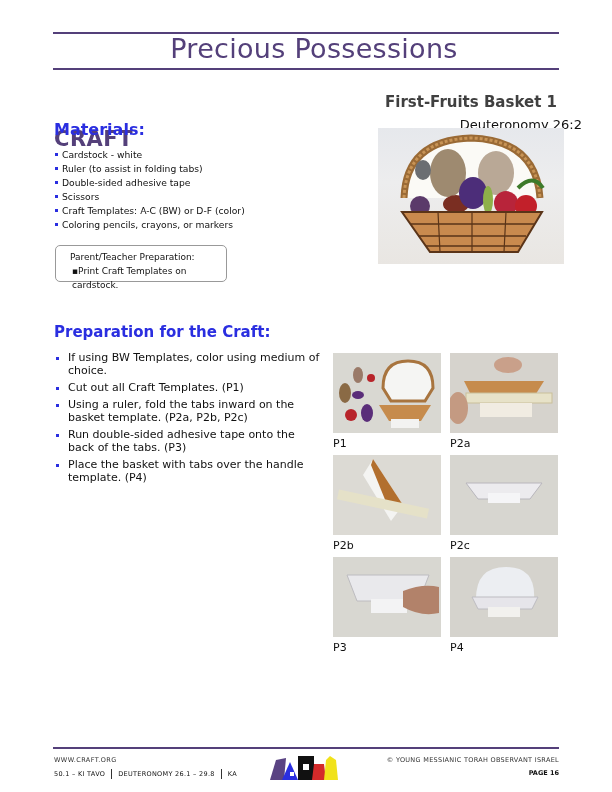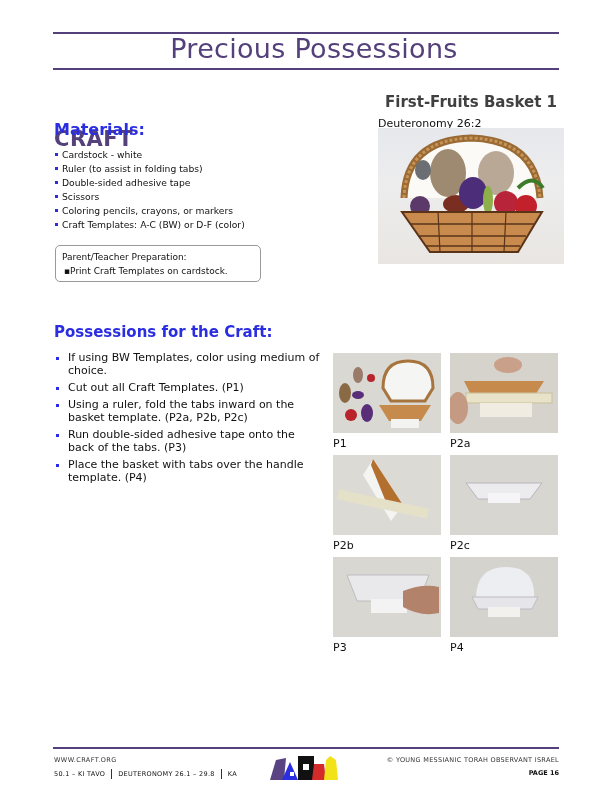--- a/index.html
+++ b/index.html
@@ -10,27 +10,27 @@
     .title { position: absolute; top: 33px; left: 0; width: 612px; text-align: center;
       font-family: "DejaVu Sans", sans-serif; font-size: 27px; color: #54407a; letter-spacing: 0.3px; padding-left: 16px; }
 
     .craft { position: absolute; top: 83px; left: 54px; font-size: 21px; font-weight: bold; color: #54407a; letter-spacing: 0.5px; margin-top: 44px; }
     .materials-h { position: absolute; top: 120px; left: 54px; font-size: 16px; font-weight: bold; color: #2a2ee0; }
 
     .mat-list { position: absolute; top: 148px; left: 54px; list-style: none; font-size: 9.2px; line-height: 14px; color: #111; }
     .mat-list li { position: relative; padding-left: 8px; }
     .mat-list li::before { content: ""; position: absolute; left: 1px; top: 5px; width: 3px; height: 3px; background: #2a2ee0; }
 
-    .prep-box { position: absolute; top: 245px; left: 55px; width: 206px; height: 37px;
-      border: 1px solid #999; border-radius: 5px; padding: 4px 6px; font-size: 9px; line-height: 14px; }
+    .prep-box { position: absolute; top: 245px; left: 55px; width: 172px; height: 37px;
+      border: 1px solid #999; border-radius: 5px; padding: 4px 14px; font-size: 9px; line-height: 14px; }
     .prep-item { padding-left: 2px; }
 
     .fruits-title { position: absolute; top: 93px; left: 378px; width: 186px; text-align: center;
       font-size: 15px; font-weight: bold; color: #404040; }
-    .fruits-ref { position: absolute; top: 117px; left: 378px; width: 186px; text-align: left; font-size: 11px; color: #111; }
+    .fruits-ref { position: absolute; top: 117px; left: 396px; width: 186px; text-align: right; font-size: 13px; color: #111; }
     .hero-photo { position: absolute; top: 128px; left: 378px; width: 186px; height: 136px;
       background: linear-gradient(180deg, #e6e8ec 0%, #ededee 40%, #e9e6e2 100%); overflow: hidden; }
 
     .instr-h { position: absolute; top: 323px; left: 54px; font-size: 15px; font-weight: bold; color: #2a2ee0; }
     .instr-list { position: absolute; top: 351px; left: 54px; width: 268px; list-style: none; font-size: 11px; line-height: 13px; color: #111; }
     .instr-list li { position: relative; padding-left: 14px; margin-bottom: 4px; }
     .instr-list li::before { content: ""; position: absolute; left: 2px; top: 6px; width: 3px; height: 3px; background: #2a2ee0; }
 
     .photo { position: absolute; width: 108px; height: 80px; overflow: hidden; }
     .cap { position: absolute; width: 108px; text-align: left; font-size: 11px; color: #111; }
@@ -50,22 +50,22 @@
 <div class="title">Precious Possessions</div>
 <div class="rule" style="top:68px;"></div>
 
 <div class="craft">CRAFT</div>
 <div class="materials-h">Materials:</div>
 <ul class="mat-list">
   <li>Cardstock - white</li>
   <li>Ruler (to assist in folding tabs)</li>
   <li>Double-sided adhesive tape</li>
   <li>Scissors</li>
+  <li>Craft Templates: A-C (BW) or D-F (color)</li>
   <li>Coloring pencils, crayons, or markers</li>
-  <li>Craft Templates: A-C (BW) or D-F (color)</li>
 </ul>
 
 <div class="prep-box">
   <div>Parent/Teacher Preparation:</div>
   <div class="prep-item">▪<span>Print Craft Templates on cardstock.</span></div>
 </div>
 
 <div class="fruits-title">First-Fruits Basket 1</div>
 <div class="fruits-ref">Deuteronomy 26:2</div>
 <div class="hero-photo">
@@ -81,21 +81,21 @@
     <ellipse cx="110" cy="72" rx="5" ry="14" fill="#8eb04a"></ellipse>
     <circle cx="128" cy="75" r="12" fill="#b8243a"></circle>
     <circle cx="148" cy="78" r="11" fill="#c2202a"></circle>
     <path d="M140 60 Q155 45 165 60" stroke="#3d7a2a" stroke-width="4" fill="none"></path>
     <path d="M24 84 L164 84 L140 124 L52 124 Z" fill="#c98a4e" stroke="#5a3418" stroke-width="2"></path>
     <path d="M32 96 L156 96 M40 108 L148 108 M48 118 L142 118" stroke="#5a3418" stroke-width="1.5"></path>
     <path d="M60 84 L62 124 M94 84 L94 124 M128 84 L126 124" stroke="#5a3418" stroke-width="1.2"></path>
   </svg>
 </div>
 
-<div class="instr-h">Possessions for the Craft:</div>
+<div class="instr-h">Preparation for the Craft:</div>
 <ul class="instr-list">
   <li>If using BW Templates, color using medium of choice.</li>
   <li>Cut out all Craft Templates. (P1)</li>
   <li>Using a ruler, fold the tabs inward on the basket template. (P2a, P2b, P2c)</li>
   <li>Run double-sided adhesive tape onto the back of the tabs. (P3)</li>
   <li>Place the basket with tabs over the handle template. (P4)</li>
 </ul>
 
 <div class="photo" style="top:353px; left:333px; background:#d9d8d2;">
   <svg width="108" height="80" viewBox="0 0 108 80">

